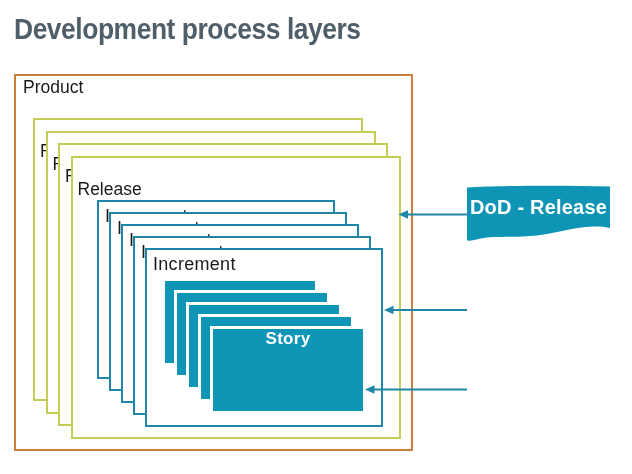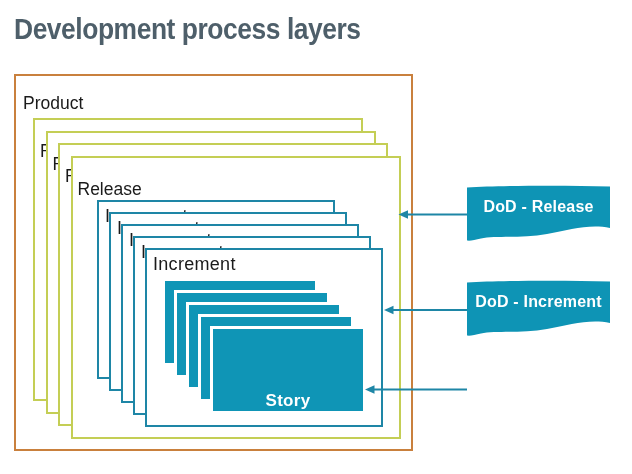--- a/index.html
+++ b/index.html
@@ -9,52 +9,52 @@
   
   .title{position:absolute;left:14px;top:12px;margin:0;font-size:30px;font-weight:700;
          letter-spacing:-.5px;color:var(--title-text,#4e5f6a);transform:scaleX(.88);
          transform-origin:left top;white-space:nowrap;}
 
   
   .box{position:absolute;box-sizing:border-box;background:#fff;}
   .box .lbl{position:absolute;color:var(--label-text,#1a1a1a);white-space:nowrap;font-weight:500;}
 
   .product{left:14px;top:74px;width:399px;height:377px;border:2.5px solid var(--product-border,#c9803d);}
-  .product .lbl{left:7px;top:17px;font-size:17.5px;text-align:center;}
+  .product .lbl{left:7px;top:1px;font-size:17.5px;text-align:center;}
 
   .release{width:330px;height:283px;border:2.5px solid var(--release-border,#c4ce55);}
   .release .lbl{left:5px;top:21px;font-size:17.5px;}
   .r1{left:33px;top:118px;} .r2{left:45.5px;top:130.5px;}
   .r3{left:58px;top:143px;} .r4{left:70.5px;top:155.5px;}
 
   .increment{width:238px;height:179px;border:2.5px solid var(--increment-border,#1e86a6);}
   .increment .lbl{left:6px;top:4px;font-size:18px;letter-spacing:.3px;}
   .i1{left:97px;top:200px;} .i2{left:109px;top:212px;} .i3{left:121px;top:224px;}
   .i4{left:133px;top:236px;} .i5{left:145px;top:248px;}
 
   
   .story{position:absolute;box-sizing:border-box;width:156px;height:88px;
          background:var(--story-fill,#0f95b6);border:3px solid #fff;
-         display:flex;align-items:flex-end;justify-content:center;}
+         display:flex;align-items:flex-start;justify-content:center;}
   .s1{left:162px;top:278px;} .s2{left:174px;top:290px;} .s3{left:186px;top:302px;}
   .s4{left:198px;top:314px;} .s5{left:210px;top:326px;}
   .story .slbl{color:#fff;font-size:17px;font-weight:700;letter-spacing:.3px;}
 
   
   .arrows{position:absolute;left:0;top:0;width:632px;height:474px;pointer-events:none;}
   .arrows line{stroke:var(--arrow,#1e86a6);stroke-width:2;}
   .arrows polygon{fill:var(--arrow,#1e86a6);}
 
   
   .ribbon{position:absolute;left:467px;width:143px;height:58px;}
   .rb1{top:185px;} .rb2{top:280px;} .rb3{top:357px;}
   .ribbon svg{position:absolute;left:0;top:0;width:143px;height:58px;display:block;}
   .ribbon path{fill:var(--ribbon-fill,#0e94b5);}
   .ribbon .rlbl{position:absolute;left:0;top:0;width:100%;height:44px;display:flex;
-                align-items:center;justify-content:center;color:#fff;font-size:16px;
+                align-items:center;justify-content:center;color:#fff;font-size:20px;
                 font-weight:700;letter-spacing:.2px;}
 </style>
 </head>
 <body>
 
 <div class="slide">
 
   <h1 class="title">Development process layers</h1>
 
   <div class="box product">
@@ -112,20 +112,14 @@
       <polygon points="365,389.5 374.5,385.2 374.5,393.8"></polygon>
     </g>
   </svg>
 
   <div class="ribbon rb1">
     <svg viewBox="0 0 143 58">
       <path d="M0,2.5 C35,.5 95,0 143,1.5 L143,43 C122,38.5 103,45 80,49 C55,53.5 28,50.5 14,53.5 C8,55 3,56 0,55.5 Z"></path>
     </svg>
     <span class="rlbl">DoD - Release</span>
   </div>
-  <div class="ribbon rb2">
-    <svg viewBox="0 0 143 58">
-      <path d="M0,2.5 C35,.5 95,0 143,1.5 L143,43 C122,38.5 103,45 80,49 C55,53.5 28,50.5 14,53.5 C8,55 3,56 0,55.5 Z"></path>
-    </svg>
-    <span class="rlbl">DoD - Increment</span>
-  </div>
 
 </div>
 
 </body></html>

